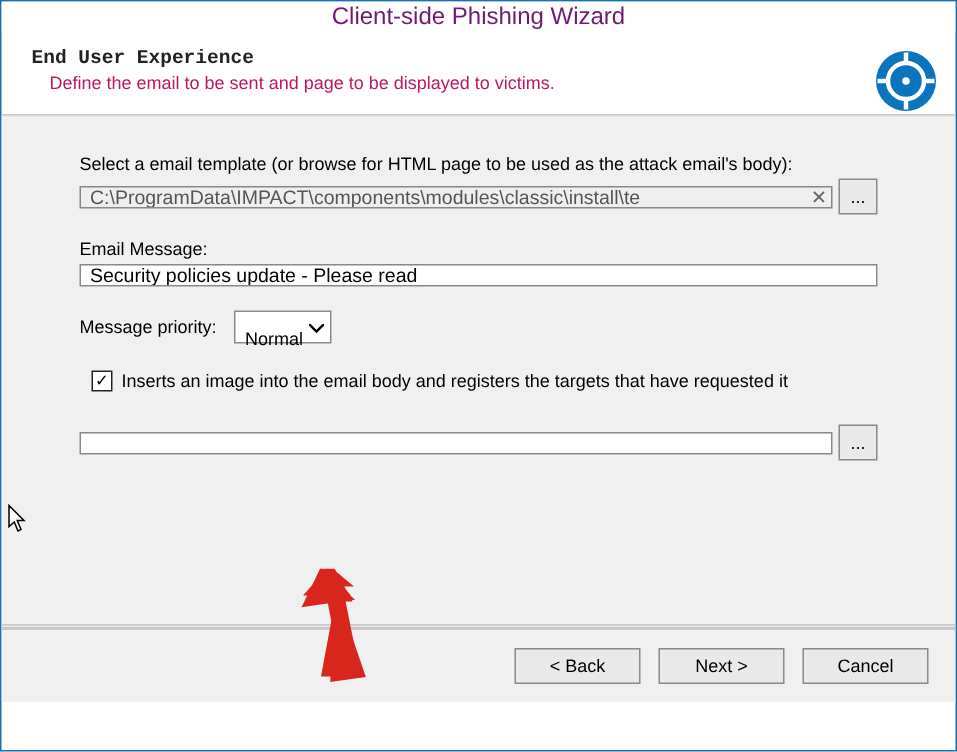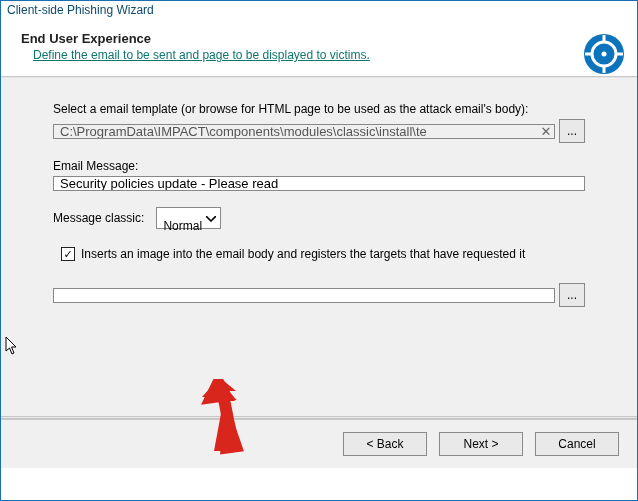--- a/index.html
+++ b/index.html
@@ -9,39 +9,40 @@
       font-family: 'Segoe UI', Tahoma, sans-serif;
       font-size: 12px;
       background: #fff;
       border: 1px solid #1a6fb0;
       overflow: hidden;
       position: relative;
     }
     .titlebar {
       height: 20px;
       padding: 2px 6px;
-      font-size: 12px;
-      color: #0c4a6e;
-      background: #fff;
+      font-size: 16px;
+      color: #701a75;
+      background: #fff;
+      text-align: center;
     }
     .header {
       padding: 10px 20px 14px 20px;
       position: relative;
     }
     .header-title {
       font-weight: bold;
       font-size: 13px;
       color: #222;
       margin-bottom: 2px;
+      font-family: Liberation Mono, monospace;
     }
     .header-sub {
       font-size: 12px;
-      color: #0f766e;
+      color: #be185d;
       margin-left: 12px;
-      text-decoration: underline;
     }
     .header-icon {
       position: absolute;
       right: 12px;
       top: 12px;
       width: 42px;
       height: 42px;
     }
     .divider {
       height: 2px;
@@ -188,21 +189,21 @@
       <button class="browse-btn">...</button>
     </div>
   </div>
 
   <div class="row">
     <div class="field-label">Email Message:</div>
     <input class="text-input" type="text" style="width: 100%;" value="Security policies update - Please read">
   </div>
 
   <div class="priority-row">
-    <span class="field-label" style="margin-bottom:0">Message classic:</span>
+    <span class="field-label" style="margin-bottom:0">Message priority:</span>
     <div class="select">
       <span>Normal</span>
       <span class="chev">
         <svg width="10" height="6">
             <path d="M0 0 L5 5 L10 0" fill="none" stroke="#000" stroke-width="1.6"></path>
           </svg>
       </span>
     </div>
   </div>
 

